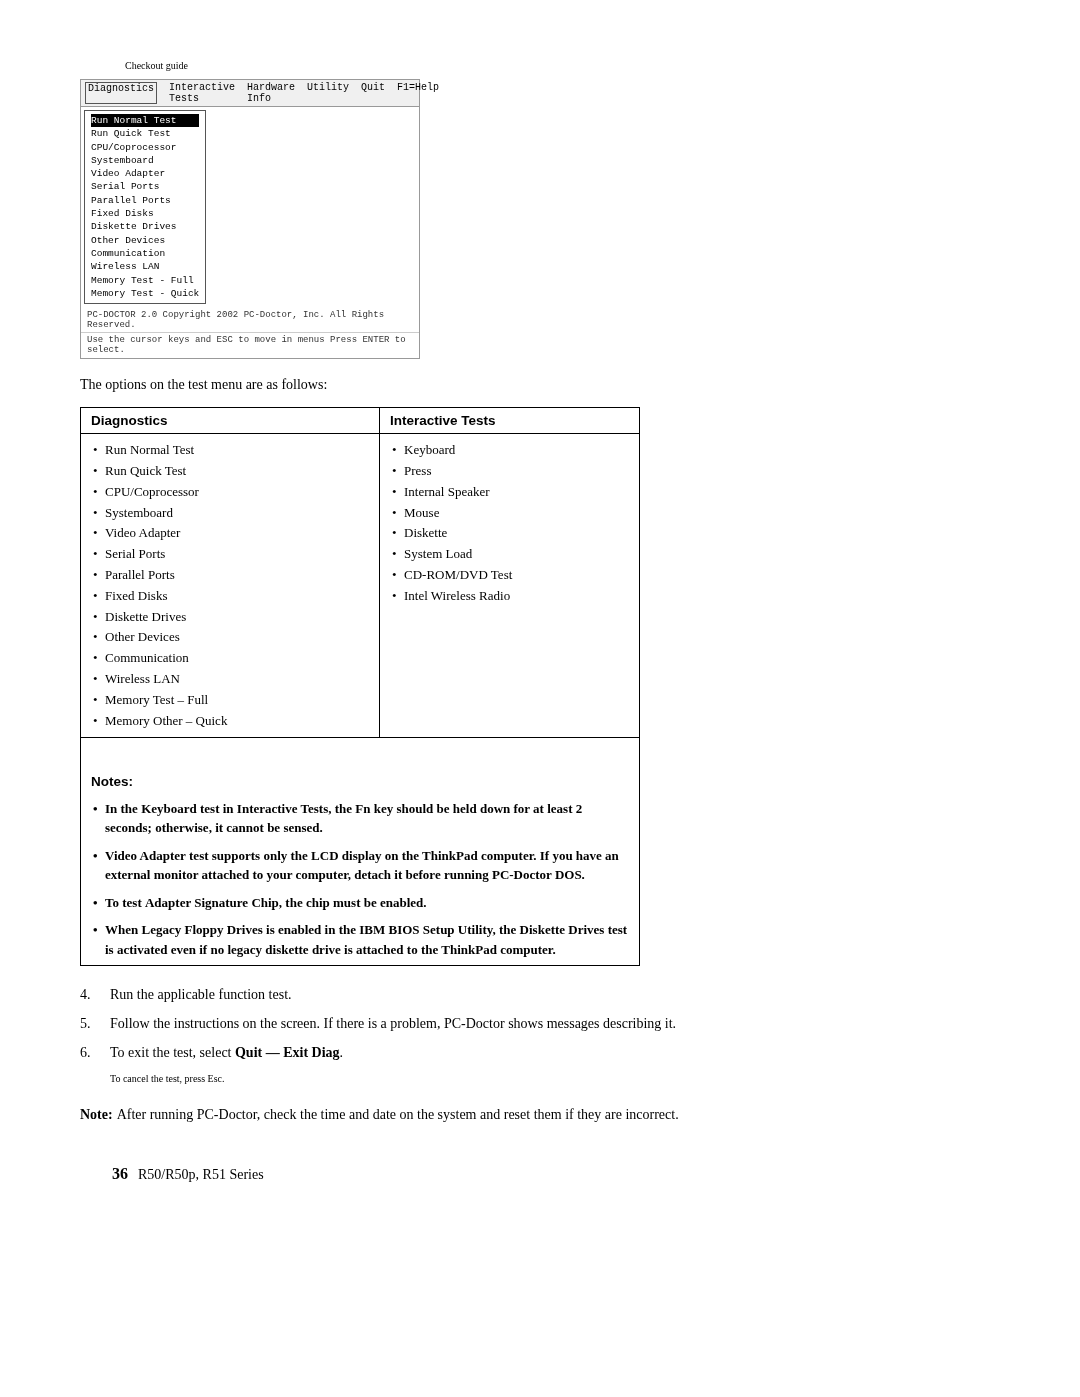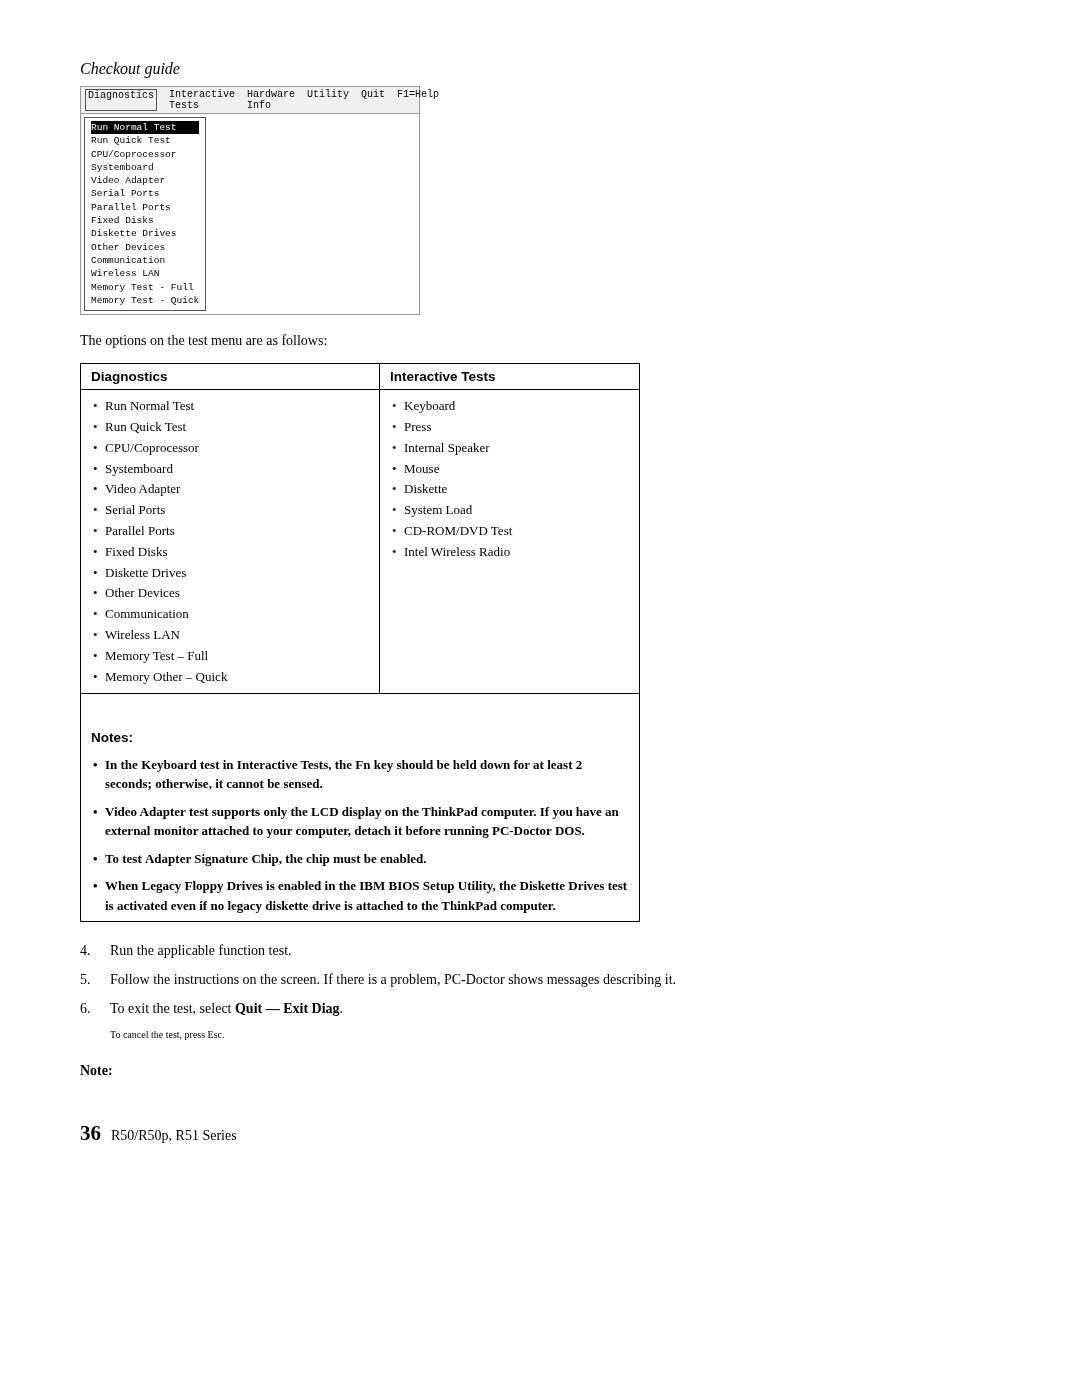--- a/index.html
+++ b/index.html
@@ -7,24 +7,24 @@
       background: #fff;
       font-family: 'Times New Roman', Times, serif;
       font-size: 14px;
       color: #000;
       width: 1080px;
       min-height: 1397px;
       padding: 40px 80px 60px 80px;
     }
 
     .checkout-guide-label {
-      font-style: italic;
-      font-size: 16px;
+      font-size: 10px;
       margin-bottom: 8px;
       margin-top: 20px;
+      margin-left: 45px;
     }
 
     
     .pc-doctor-box {
       border: 1px solid #999;
       width: 340px;
       font-family: 'Courier New', Courier, monospace;
       font-size: 10px;
       margin-bottom: 18px;
     }
@@ -205,21 +205,22 @@
     
     .page-footer {
       margin-top: 40px;
       display: flex;
       align-items: baseline;
       gap: 10px;
     }
 
     .page-number {
       font-weight: bold;
-      font-size: 21px;
+      font-size: 16px;
+      margin-left: 32px;
     }
 
     .page-series {
       font-size: 14px;
     }
   </style>
 </head>
 <body>
 
 <div class="checkout-guide-label">Checkout guide</div>
@@ -244,20 +245,22 @@
       <div>Parallel Ports</div>
       <div>Fixed Disks</div>
       <div>Diskette Drives</div>
       <div>Other Devices</div>
       <div>Communication</div>
       <div>Wireless LAN</div>
       <div>Memory Test - Full</div>
       <div>Memory Test - Quick</div>
     </div>
   </div>
+  <div class="pc-doctor-footer-copyright">PC-DOCTOR 2.0  Copyright 2002 PC-Doctor, Inc.  All Rights Reserved.</div>
+  <div class="pc-doctor-footer-hint">Use the cursor keys and ESC to move in menus  Press ENTER to select.</div>
 </div>
 
 <p class="intro-text">The options on the test menu are as follows:</p>
 
 <table class="test-table">
   <thead>
     <tr>
       <th>Diagnostics</th>
       <th>Interactive Tests</th>
     </tr>
@@ -330,18 +333,19 @@
     <span class="step-num">6.</span>
     <span class="step-text">To exit the test, select <strong>Quit — Exit Diag</strong>.</span>
   </div>
   <div class="step-sub">
     To cancel the test, press Esc.
   </div>
 </div>
 
 <div class="note-para">
   <span class="note-label">Note:</span>
+  <span>After running PC-Doctor, check the time and date on the system and reset them if they are incorrect.</span>
 </div>
 
 <div class="page-footer">
   <span class="page-number">36</span>
   <span class="page-series">R50/R50p, R51 Series</span>
 </div>
 
 </body></html>

